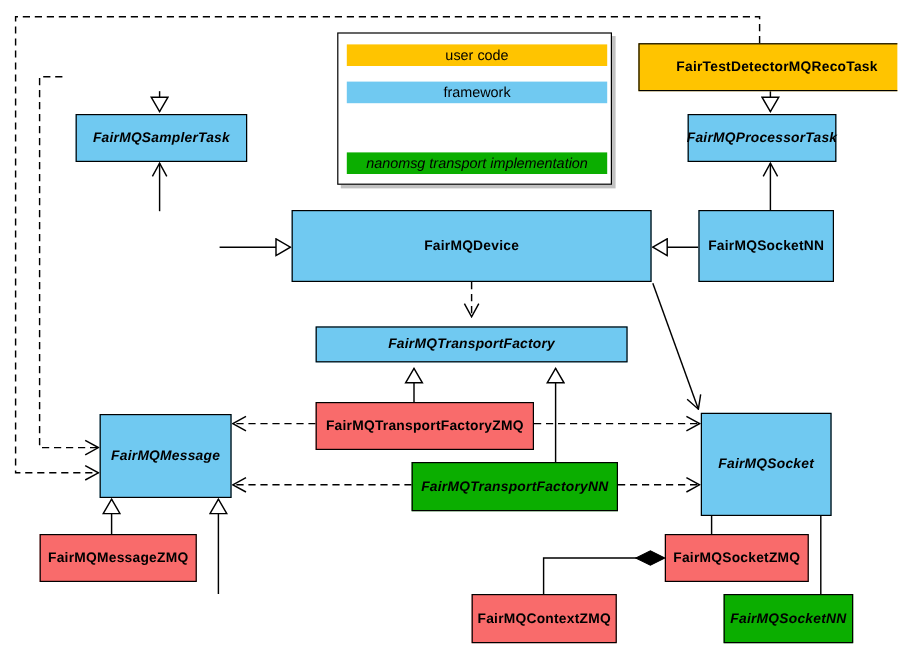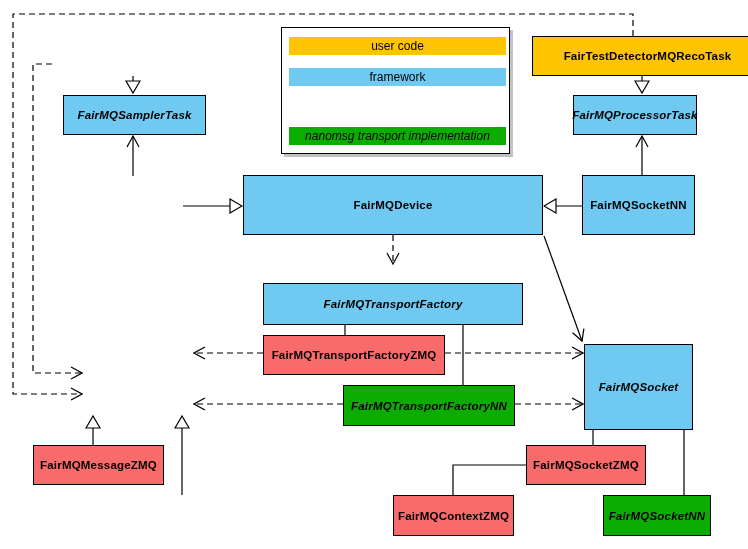--- a/index.html
+++ b/index.html
@@ -92,31 +92,32 @@
 
   <div class="node type-framework abstract" style="left:63px;top:95px;width:143px;height:40px">FairMQSamplerTask</div>
 
   <div class="node type-framework abstract" style="left:573px;top:95px;width:124px;height:40px">FairMQProcessorTask</div>
 
 
   <div class="node type-framework" style="left:243px;top:175px;width:300px;height:60px">FairMQDevice</div>
 
   <div class="node type-framework" style="left:582px;top:175px;width:113px;height:60px">FairMQSocketNN</div>
 
-  <div class="node type-framework abstract" style="left:263px;top:283px;width:260px;height:42px">FairMQTransportFactory</div>
+  <div class="node type-framework abstract" style="left:263px;top:272px;width:260px;height:30px">FairMQTransportFactory</div>
 
   <div class="node type-zeromq" style="left:263px;top:335px;width:182px;height:40px">FairMQTransportFactoryZMQ</div>
 
   <div class="node type-nanomsg" style="left:343px;top:385px;width:172px;height:41px">FairMQTransportFactoryNN</div>
 
+  <div class="node type-framework abstract" style="left:83px;top:345px;width:110px;height:70px">FairMQMessage</div>
 
   <div class="node type-framework abstract" style="left:584px;top:344px;width:109px;height:86px">FairMQSocket</div>
 
   <div class="node type-zeromq" style="left:33px;top:445px;width:131px;height:40px">FairMQMessageZMQ</div>
 
 
   <div class="node type-zeromq" style="left:393px;top:495px;width:121px;height:41px">FairMQContextZMQ</div>
 
-  <div class="node type-zeromq" style="left:526px;top:445px;width:120px;height:40px">FairMQSocketZMQ</div>
+  <div class="node type-zeromq" style="left:554px;top:445px;width:120px;height:40px">FairMQSocketZMQ</div>
 
   <div class="node type-nanomsg" style="left:603px;top:495px;width:108px;height:41px">FairMQSocketNN</div>
 
 </div>
 
 </body></html>

